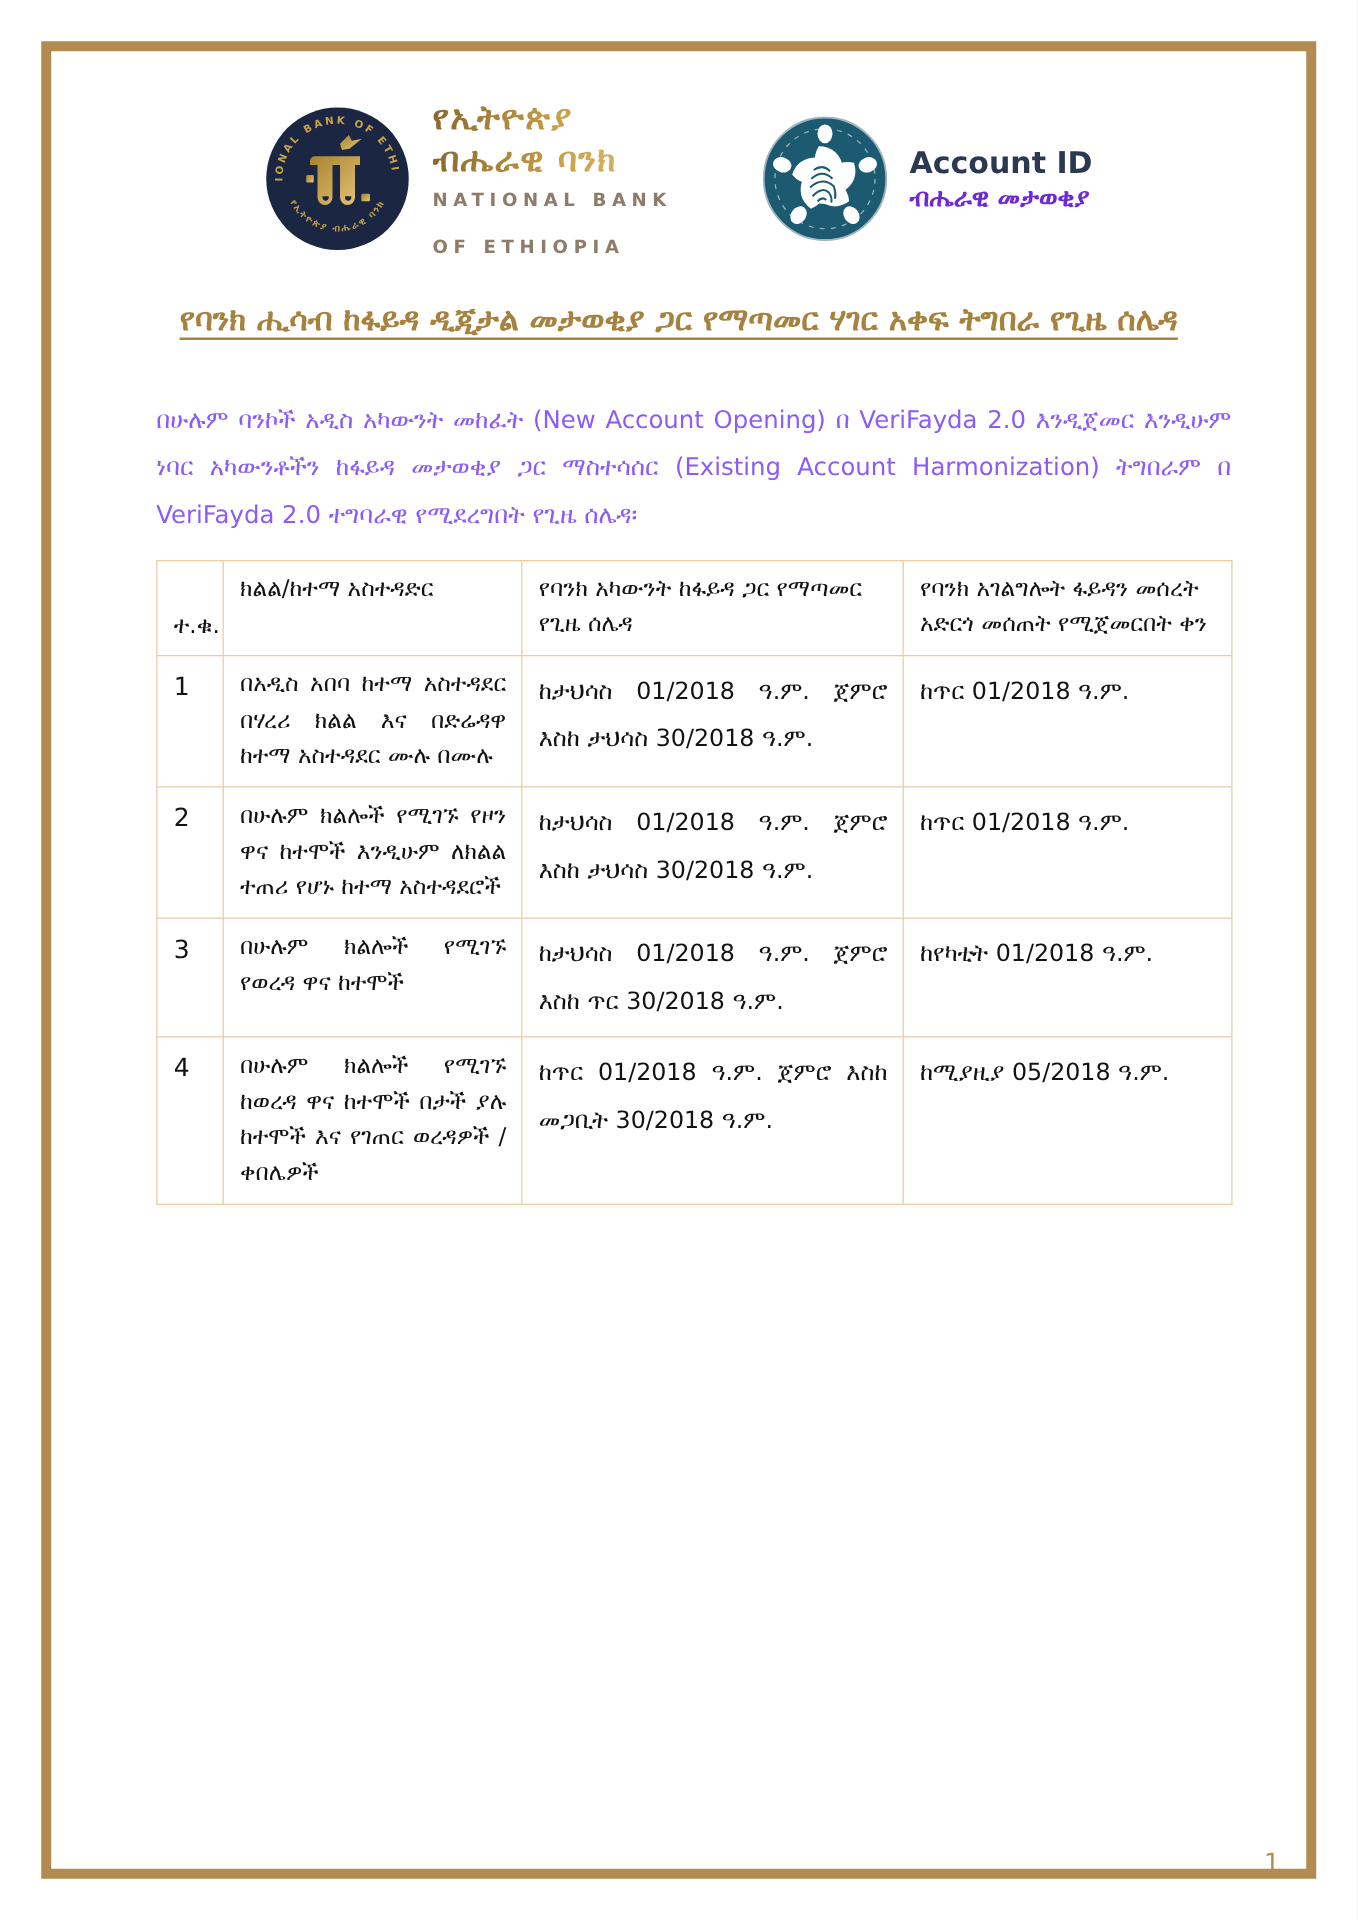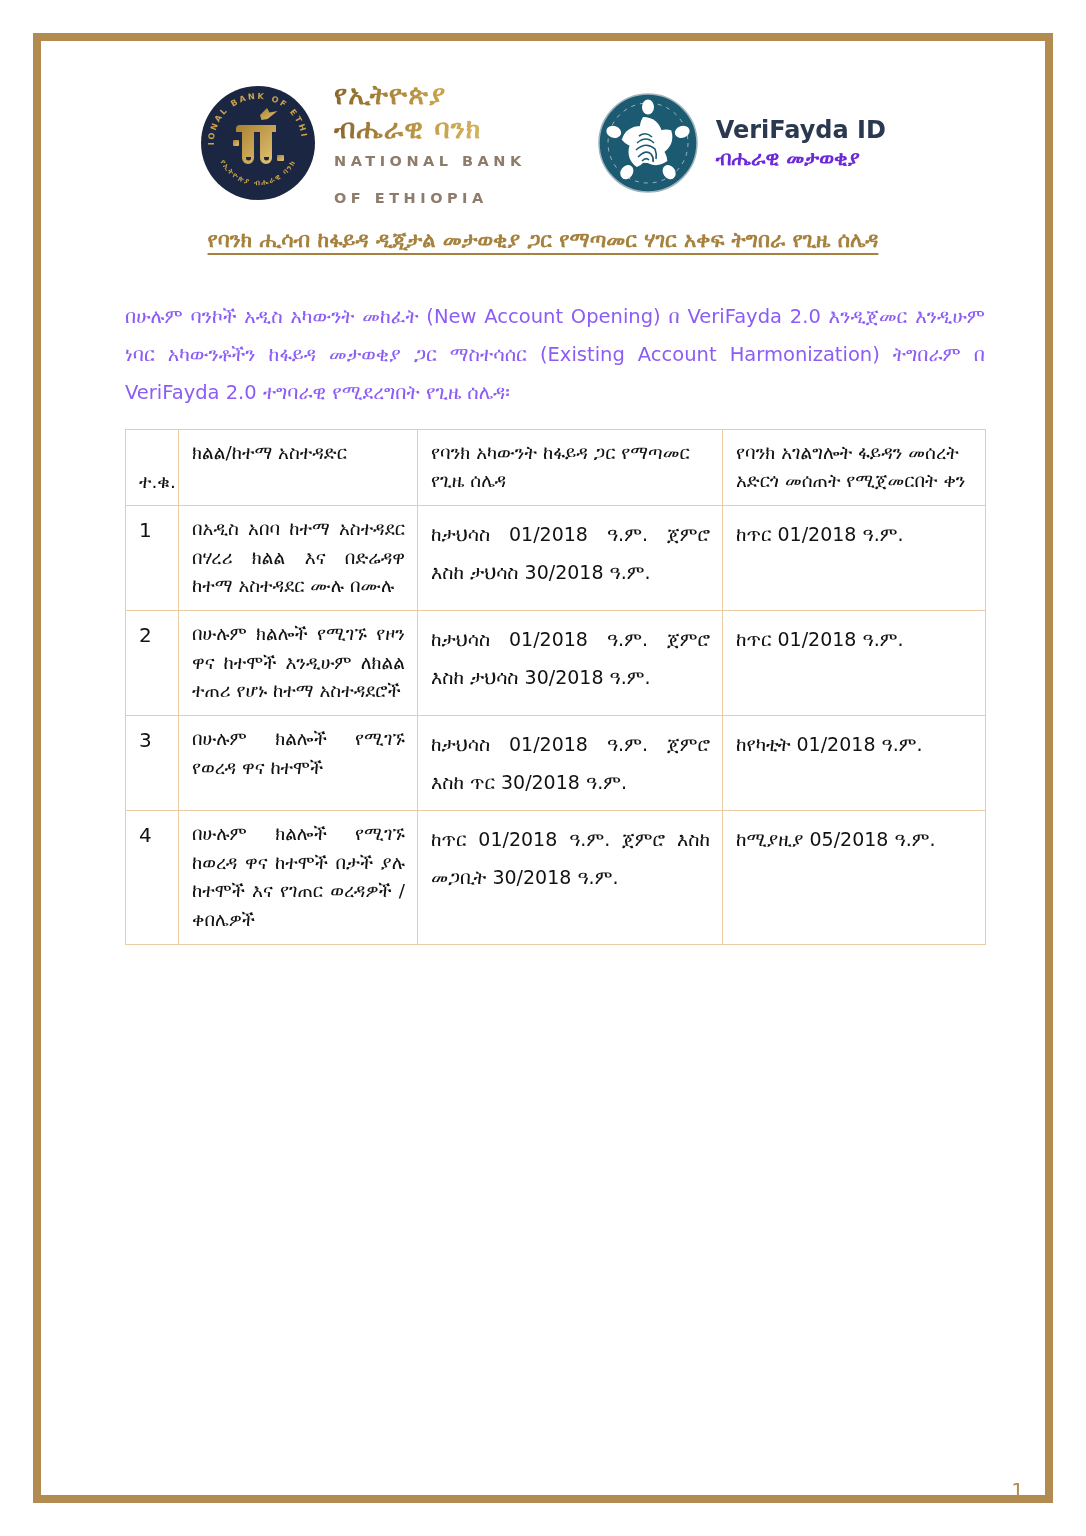--- a/index.html
+++ b/index.html
@@ -39,23 +39,23 @@
   }
   .nid-wordmark .en {
     font-size:24px; font-weight:bold; color:#2a3950; line-height:1.2;
   }
   .nid-wordmark .am {
     font-size:20px; font-weight:bold; color:#6d28d9; line-height:1.3;
   }
 
   
   .doc-title {
-    margin-top:19px;
+    margin-top:32px;
     text-align:center;
-    font-size:21px; font-weight:bold;
+    font-size:25px; font-weight:bold;
     color:#A6823E;
     text-decoration:underline;
     text-underline-offset:6px;
     text-decoration-thickness:1.5px;
   }
 
   
   .intro {
     width:860px; margin:46px 0 0 84px;
     font-size:19.5px; line-height:38px;
@@ -160,21 +160,21 @@
           <g>
             <ellipse cx="48" cy="53" rx="13" ry="17" fill="#ffffff"></ellipse>
             <path d="M41,43 q7,-5 13,1" fill="none" stroke="#1C5A72" stroke-width="1.6"></path>
             <path d="M39,50 q9,-8 17,0" fill="none" stroke="#1C5A72" stroke-width="1.6"></path>
             <path d="M38,57 q10,-9 19,-1 q2,5 1,10" fill="none" stroke="#1C5A72" stroke-width="1.6"></path>
             <path d="M40,64 q8,-8 13,-3 q3,4 2,8" fill="none" stroke="#1C5A72" stroke-width="1.6"></path>
             <path d="M44,68 q4,-4 7,-1" fill="none" stroke="#1C5A72" stroke-width="1.6"></path>
           </g>
         </svg>
         <div class="nid-wordmark">
-          <div class="en">VeriFayda ID</div>
+          <div class="en">Account ID</div>
           <div class="am">ብሔራዊ መታወቂያ</div>
         </div>
       </div>
     </div>
 
     <h1 class="doc-title">የባንክ ሒሳብ ከፋይዳ ዲጂታል መታወቂያ ጋር የማጣመር ሃገር አቀፍ ትግበራ የጊዜ ሰሌዳ</h1>
 
     <p class="intro">በሁሉም ባንኮች አዲስ አካውንት መከፈት (New Account Opening) በ VeriFayda 2.0 እንዲጀመር እንዲሁም ነባር አካውንቶችን ከፋይዳ መታወቂያ ጋር ማስተሳሰር (Existing Account Harmonization) ትግበራም በ VeriFayda 2.0 ተግባራዊ የሚደረግበት የጊዜ ሰሌዳ፡</p>
 
     <table class="schedule">

